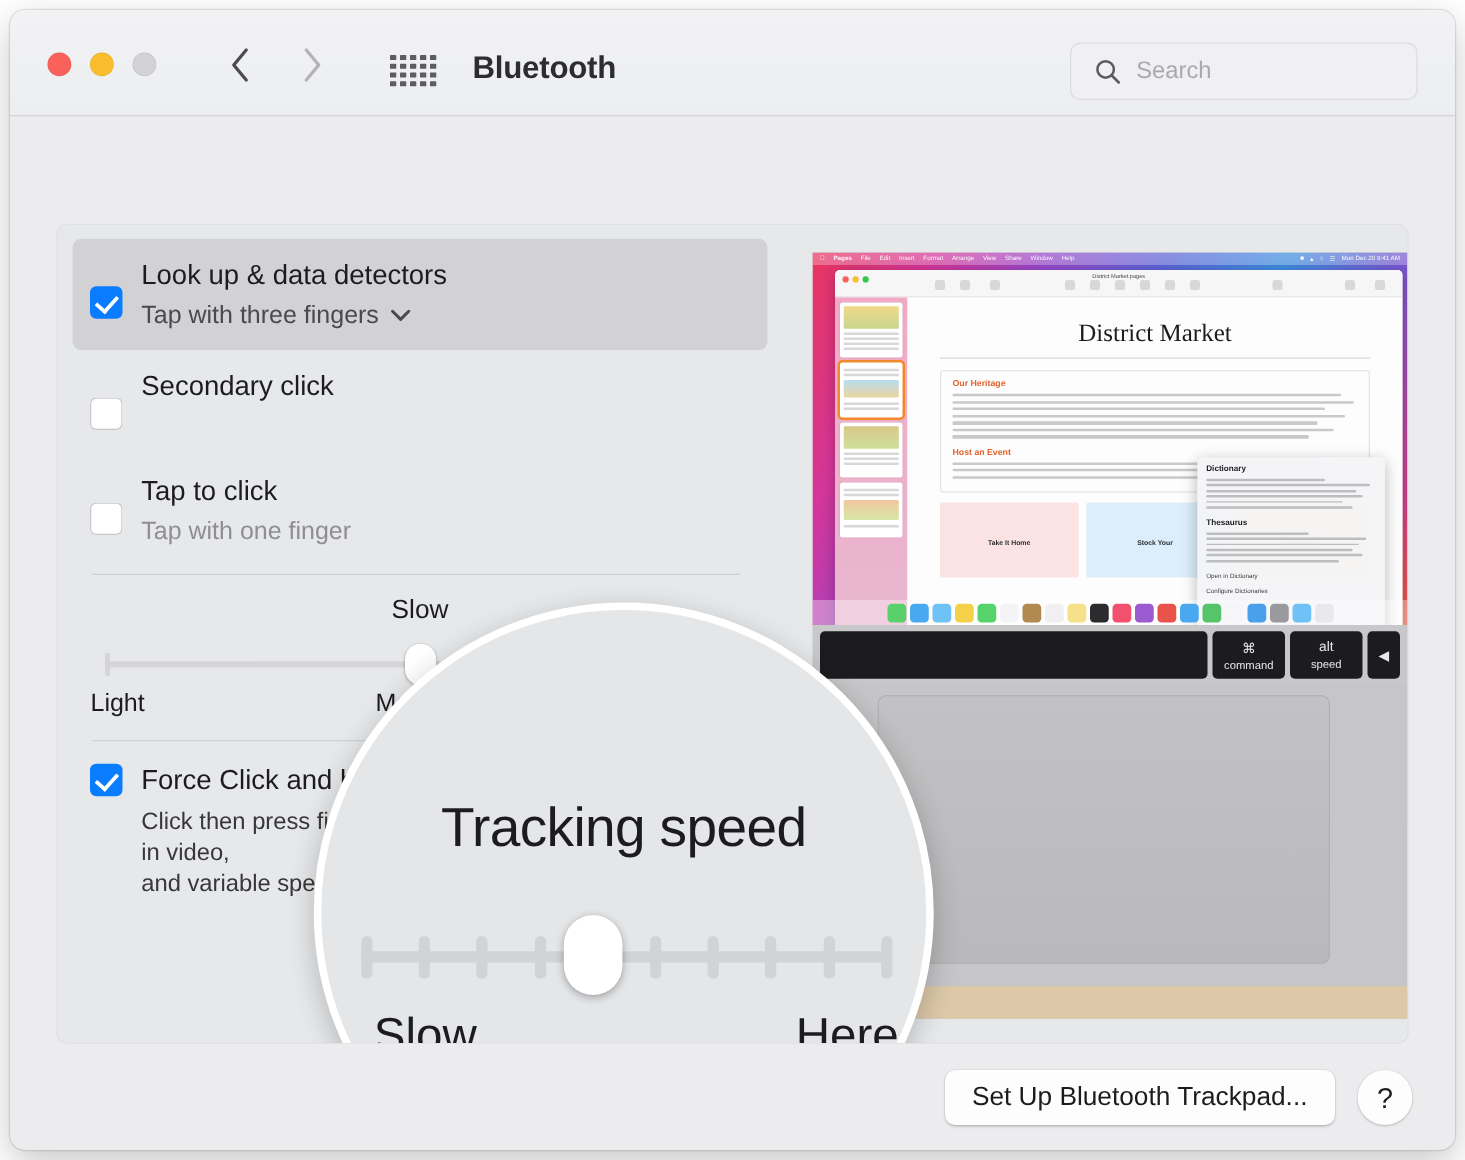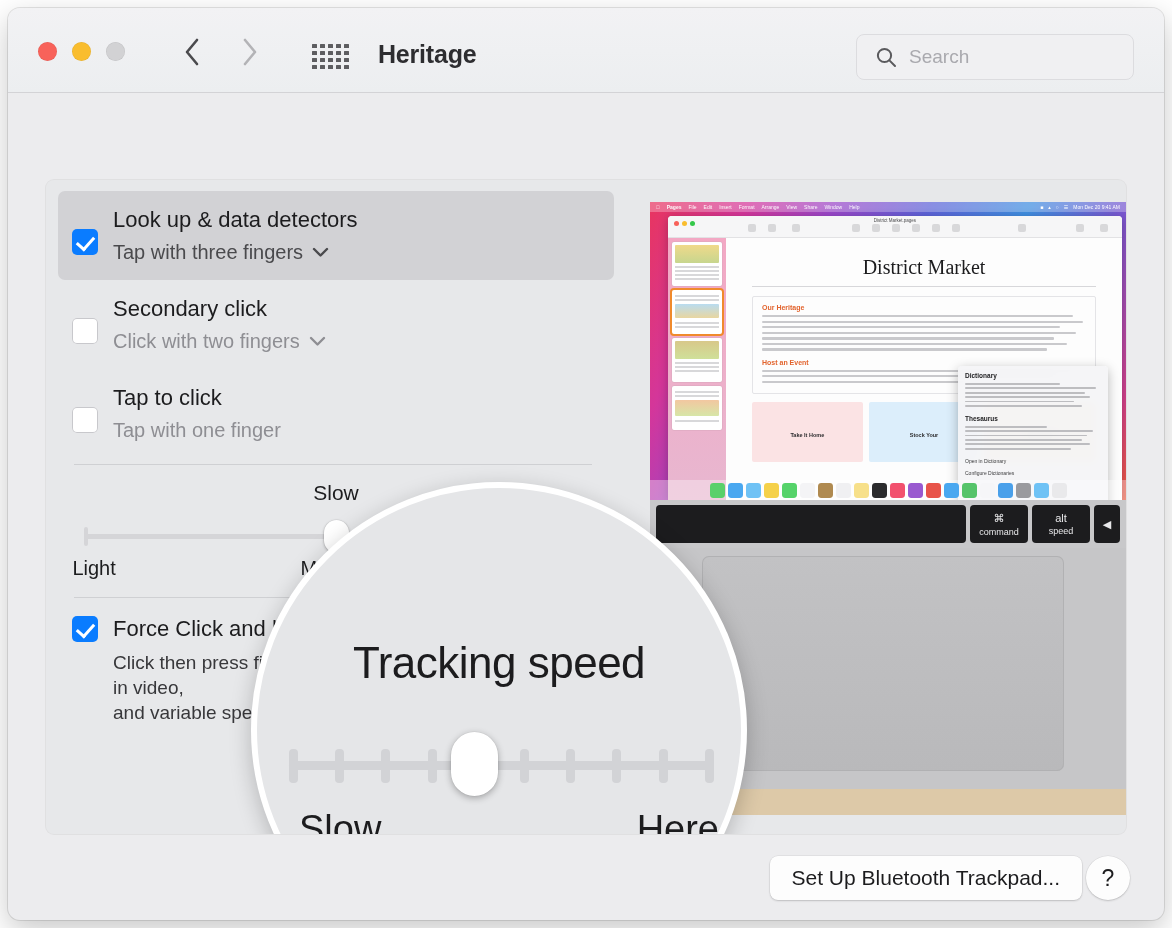--- a/index.html
+++ b/index.html
@@ -427,21 +427,21 @@
 
   
   #footer {
     position: absolute;
     left: 0; right: 0; top: 840px;
     height: 60px;
     display: flex;
     align-items: center;
     justify-content: flex-end;
     padding-right: 34px;
-    gap: 4px;
+    gap: 18px;
   }
   #bt-button {
     height: 44px;
     background: #fdfdfd;
     border-radius: 8px;
     box-shadow: 0 1px 2px rgba(0,0,0,0.16), 0 0 0 0.5px rgba(0,0,0,0.08);
     display: flex; align-items: center;
     padding: 0 22px;
     font-size: 21px;
     color: #1c1c1e;
@@ -496,21 +496,21 @@
         <i></i>
         <i></i>
         <i></i>
       <i></i>
         <i></i>
         <i></i>
         <i></i>
         <i></i>
     </div>
 
-    <div id="win-title">Heritage</div>
+    <div id="win-title">Bluetooth</div>
 
     <div id="search-box">
       <svg width="22" height="22" viewBox="0 0 22 22">
         <circle cx="9.5" cy="9.5" r="6.6" fill="none" stroke="#5a5a5d" stroke-width="2"></circle>
         <line x1="14.4" y1="14.4" x2="20" y2="20" stroke="#5a5a5d" stroke-width="2" stroke-linecap="round"></line>
       </svg>
       <input id="search-input" type="text" placeholder="Search" style="">
     </div>
   </div>
 
@@ -529,26 +529,20 @@
               <path d="M2 2 L8.5 8.5 L15 2" fill="none" stroke="#4a4a4d" stroke-width="2.4" stroke-linecap="round" stroke-linejoin="round"></path>
             </svg>
           </div>
         </div>
       </div>
 
       <div class="opt-row">
         <div class="cb"></div>
         <div class="opt-texts">
           <div class="opt-title">Secondary click</div>
-          <div class="opt-sub dim">
-            <span>Click with two fingers</span>
-            <svg class="caret" width="17" height="11" viewBox="0 0 17 11">
-              <path d="M2 2 L8.5 8.5 L15 2" fill="none" stroke="#8e8e93" stroke-width="2.4" stroke-linecap="round" stroke-linejoin="round"></path>
-            </svg>
-          </div>
         </div>
       </div>
 
       <div class="opt-row">
         <div class="cb"></div>
         <div class="opt-texts">
           <div class="opt-title">Tap to click</div>
           <div class="opt-sub dim">Tap with one finger</div>
         </div>
       </div>

